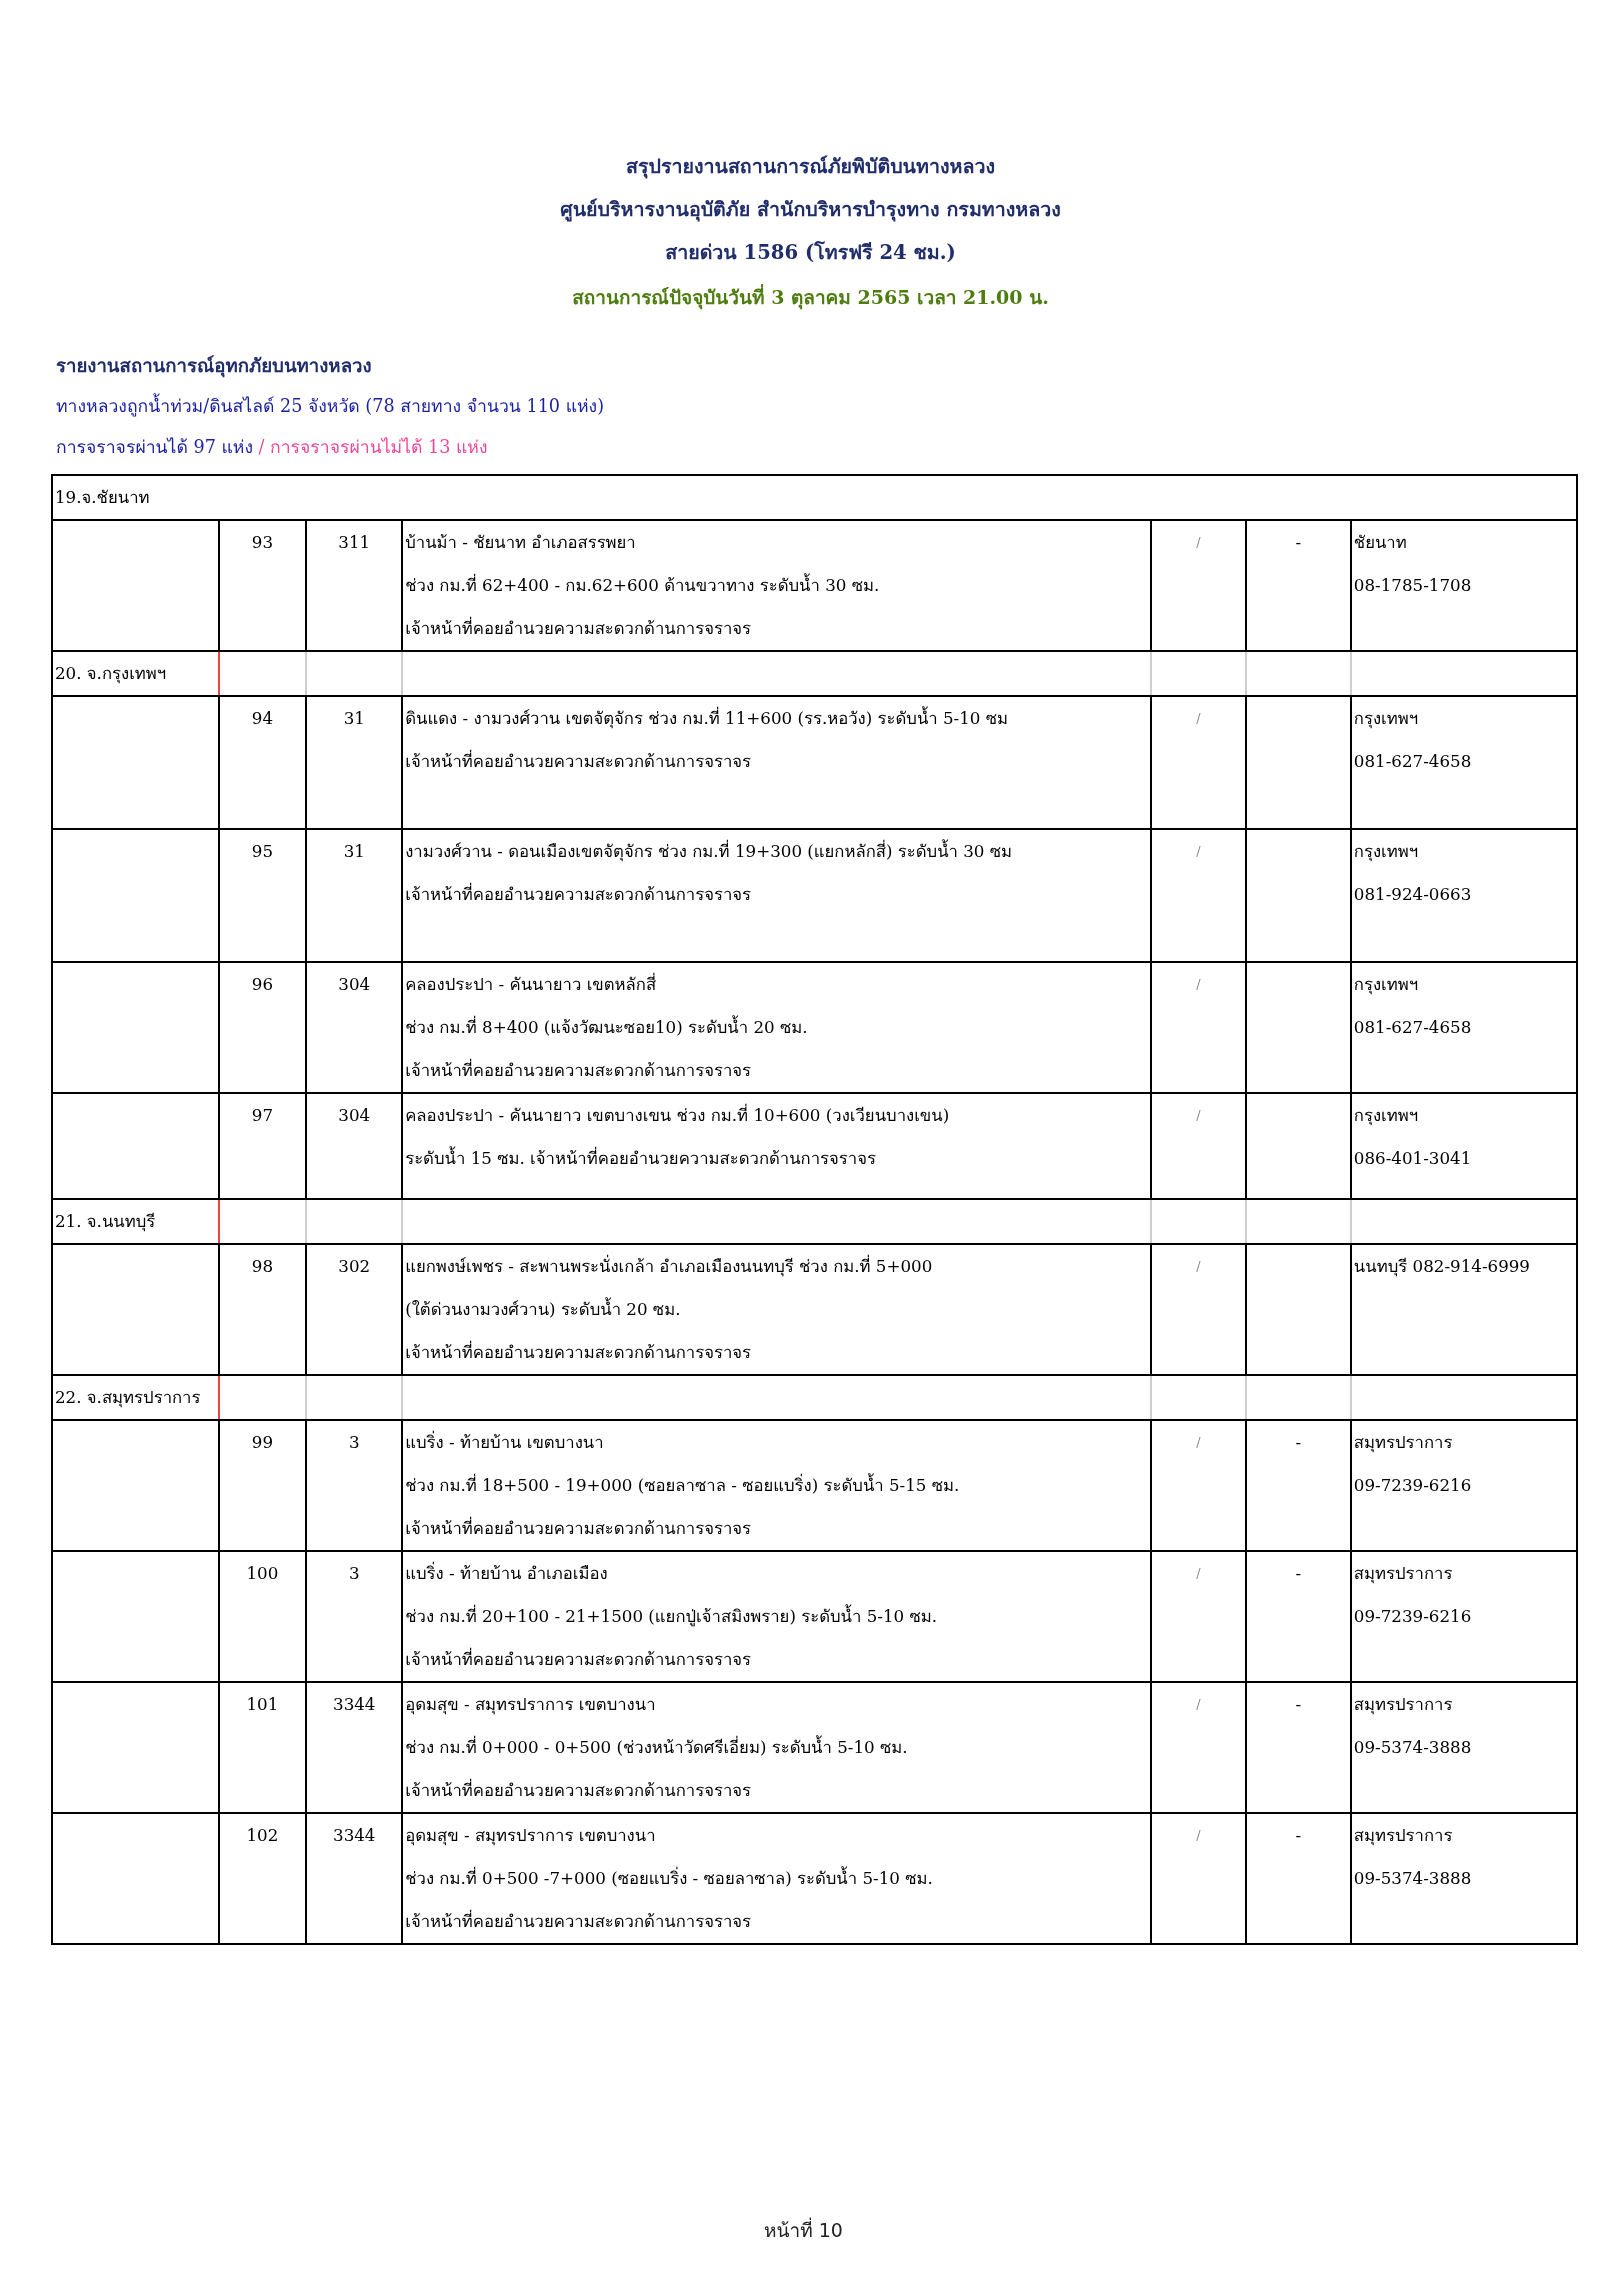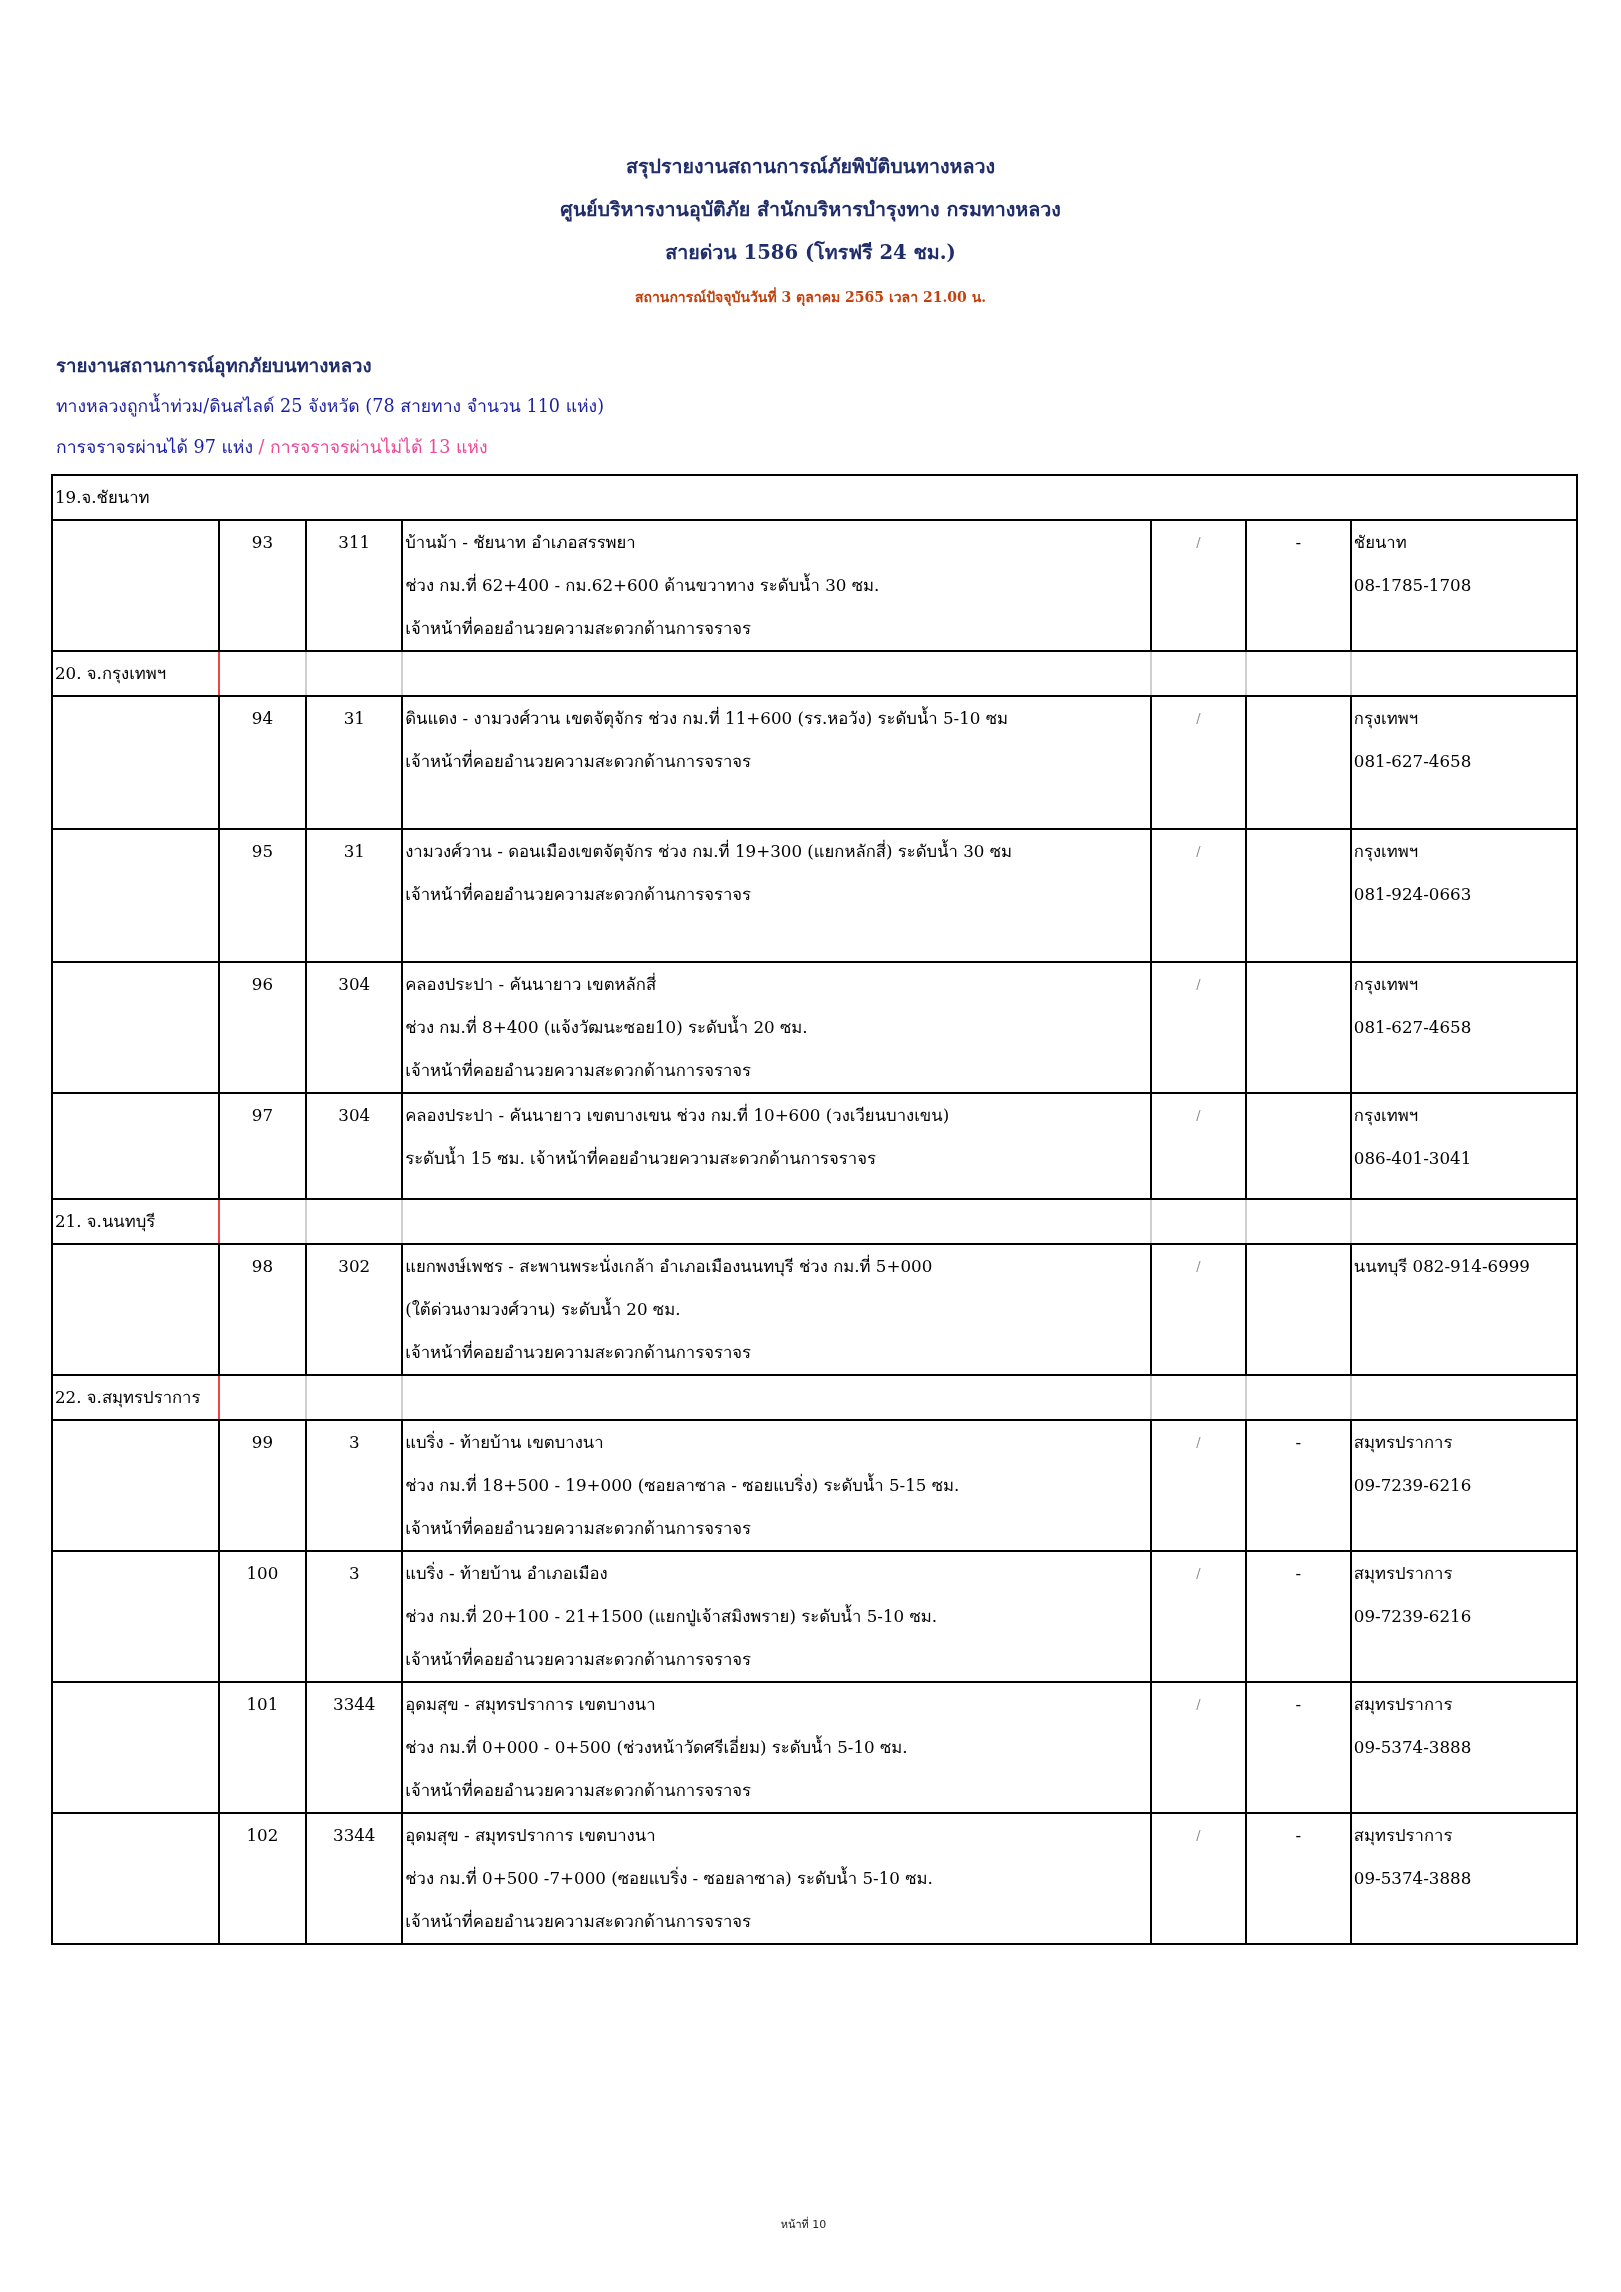--- a/index.html
+++ b/index.html
@@ -1,36 +1,36 @@
 <!DOCTYPE html>
 <html><head>
   <meta charset="utf-8">
   <style>
     html, body { margin: 0; padding: 0; background: #ffffff; }
     body { width: 1621px; height: 2293px; position: relative; font-family: "DejaVu Serif", "Liberation Serif", serif; color: #000; }
     .header { position: absolute; top: 145px; left: 0; width: 1621px; text-align: center; }
     .header .line { font-family: "DejaVu Serif", serif; font-weight: bold; color: #1f2d6b; font-size: 19.6px; line-height: 43px; height: 43px; }
-    .header .line.status { color: #c2410c; font-size: 14px; margin-top: 2px; }
+    .header .line.status { color: #4d7c0f; font-size: 19px; margin-top: 2px; }
     .summary { position: absolute; top: 345px; left: 56px; }
     .summary .title { font-weight: bold; color: #1f2d6b; font-size: 18.6px; line-height: 41px; height: 41px; }
     .summary .sub { color: #1a1fa0; font-size: 17.6px; line-height: 41px; height: 41px; }
     .summary .red { color: #ec4899; }
     table.report { position: absolute; top: 474px; left: 51px; width: 1527px; border-collapse: collapse; table-layout: fixed; font-size: 16.7px; }
     table.report td { border: 2.9px solid #000; vertical-align: top; padding: 0 2px; line-height: 43px; }
     .c0 { width: 165px; } .c1 { width: 87px; } .c2 { width: 95px; } .c3 { width: 742px; } .c4 { width: 94px; } .c5 { width: 104px; } .c6 { width: 224px; }
     tr.group td { height: 43px; }
     tr.group td.g-empty { border-top: 2.9px solid #000; border-bottom: 2.9px solid #000; border-left: 2px solid #cfcfcf; border-right: 2px solid #cfcfcf; }
     tr.group td.g-label { border-right: 2px solid #ef4444; }
     tr.group td.g-last { border-right: 2.9px solid #000; border-left: 2px solid #cfcfcf; }
     td.num { text-align: center; }
     td.mark { text-align: center; color: #888; font-size: 12.7px; }
     td.dash { text-align: center; }
     .desc-line { display: block; }
     .contact-line { display: block; }
-    .footer { position: absolute; top: 2215px; left: 0; width: 1607px; text-align: center; font-family: "DejaVu Sans", sans-serif; font-size: 11px; color: #222; }
+    .footer { position: absolute; top: 2215px; left: 0; width: 1607px; text-align: center; font-family: "DejaVu Sans", sans-serif; font-size: 19px; color: #222; }
   </style>
 </head>
 <body>
 
 <div class="header">
   <div class="line">สรุปรายงานสถานการณ์ภัยพิบัติบนทางหลวง</div>
   <div class="line">ศูนย์บริหารงานอุบัติภัย สำนักบริหารบำรุงทาง กรมทางหลวง</div>
   <div class="line">สายด่วน 1586 (โทรฟรี 24 ชม.)</div>
   <div class="line status">สถานการณ์ปัจจุบันวันที่ 3 ตุลาคม 2565  เวลา 21.00 น.</div>
 </div>

